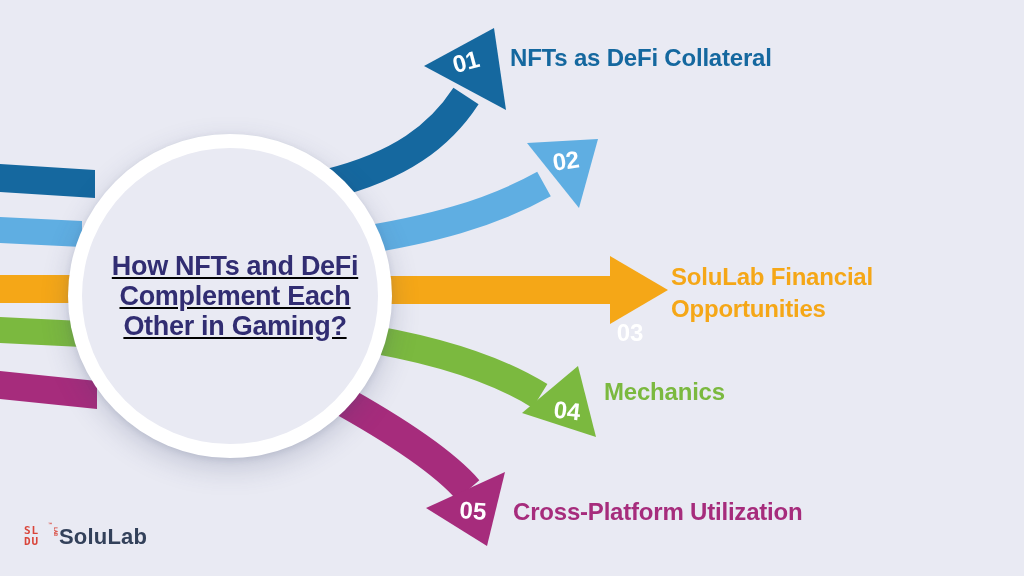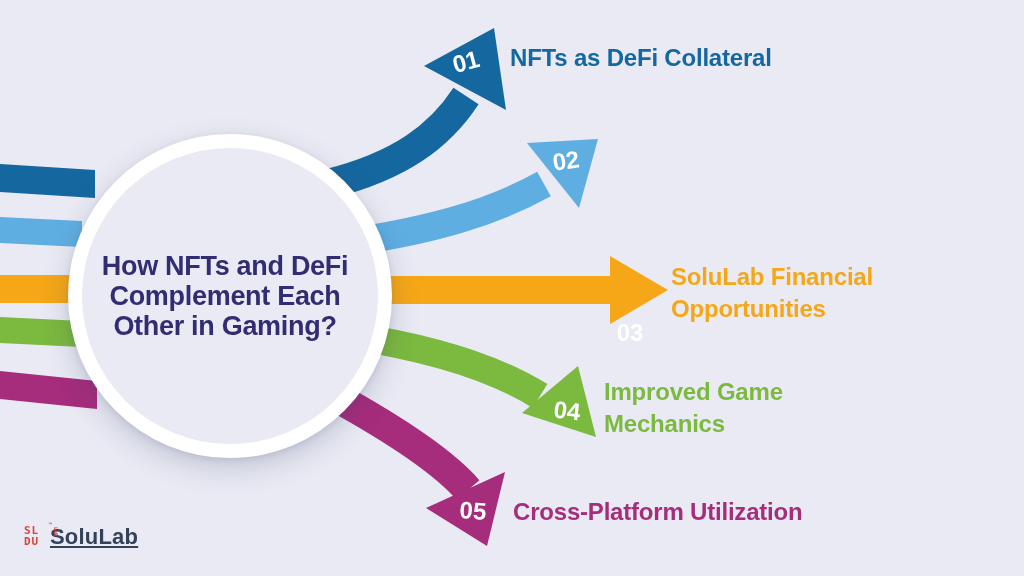--- a/index.html
+++ b/index.html
@@ -19,21 +19,21 @@
     background:#FFFFFF;
     border-radius:50%;
     box-shadow:0 10px 28px rgba(60,70,110,0.22), 0 2px 6px rgba(60,70,110,0.12);
     z-index:2;
   }
   .circle-core{
     position:absolute;
     left:14px;top:14px;right:14px;bottom:14px;
     background:#E9EAF3;
     border-radius:50%;
-    display:flex;align-items:center;justify-content:flex-start;
+    display:flex;align-items:center;justify-content:flex-end;text-decoration:underline;
   }
   .title{
     width:286px;
     text-align:center;
     font-weight:bold;
     font-size:27px;
     line-height:30px;
     letter-spacing:-0.3px;
   }
   .title div{white-space:nowrap;}
@@ -54,21 +54,21 @@
     font-size:24px;
     line-height:32px;
     letter-spacing:-0.2px;
     z-index:3;
     white-space:nowrap;
   }
   
   .brand{
     position:absolute;
     left:24px;top:523px;
-    display:flex;align-items:center;
+    display:flex;align-items:center;gap:9px;
     z-index:3;
   }
   .brand-mark{
     position:relative;
     width:26px;height:26px;
     font-family:"DejaVu Sans Mono", monospace;
     font-weight:bold;
     font-size:11px;
     line-height:11px;
     letter-spacing:1px;
@@ -136,31 +136,30 @@
 
   <div class="step-label" style="left: 510px; top: 42px; color: rgb(21, 104, 159);">
     <div>NFTs as DeFi Collateral</div>
     <div></div>
   </div>
   <div class="step-label" style="left: 671px; top: 261px; color: rgb(245, 167, 23);">
     <div>SoluLab Financial</div>
     <div>Opportunities</div>
   </div>
   <div class="step-label" style="left: 604px; top: 376px; color: rgb(123, 185, 63);">
-    <div>Improved Game</div>
     <div>Mechanics</div>
   </div>
   <div class="step-label" style="left: 513px; top: 496px; color: rgb(166, 44, 124);">
     <div>Cross-Platform Utilization</div>
     <div></div>
   </div>
 
   <div class="brand">
     <div class="brand-mark" style="color: rgb(217, 69, 58);">
       <div>SL</div>
       <div>DU</div>
       <span class="tm">™</span>
       <span class="side">LAB</span>
     </div>
-    <div class="brand-name" style="color: rgb(51, 65, 90); text-decoration: underline;">SoluLab</div>
+    <div class="brand-name" style="color: rgb(51, 65, 90);">SoluLab</div>
   </div>
 
 </div>
 
 </body></html>

